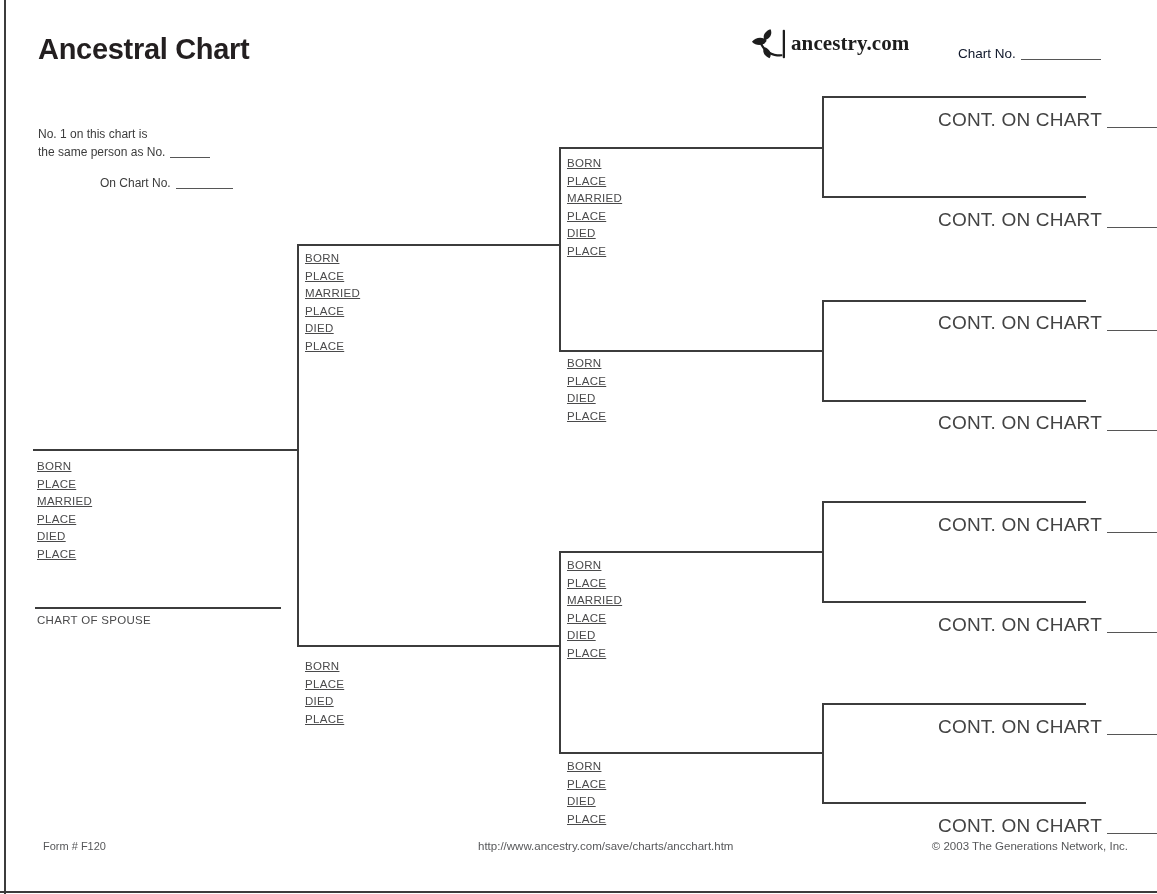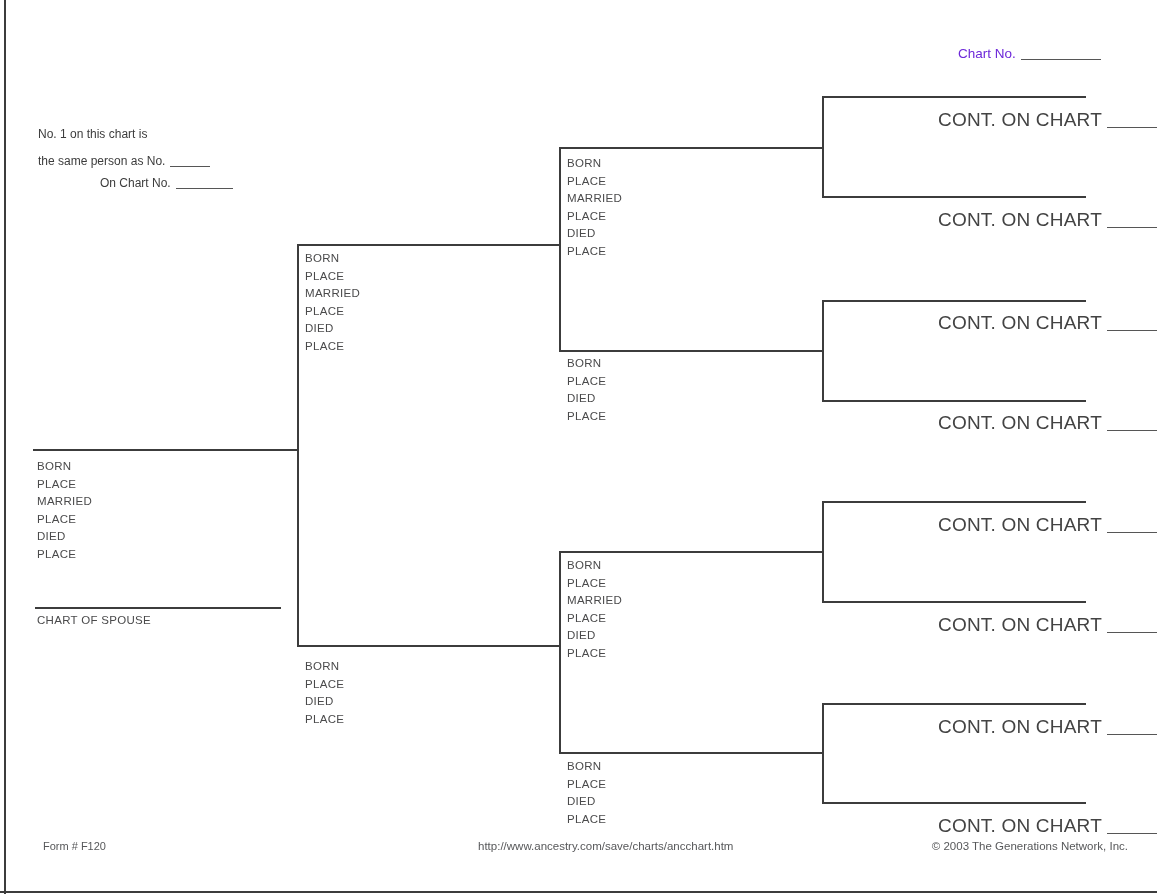--- a/index.html
+++ b/index.html
@@ -11,54 +11,69 @@
   .vline{position:absolute;width:1.6px;background:#3c3c3c;}
   .title{
     position:absolute;left:38px;top:33px;font-size:29px;font-weight:700;
     color:#231f20;letter-spacing:-0.3px;
   }
   .logo{position:absolute;left:751px;top:28px;display:flex;align-items:flex-start;}
   .logo-text{
     font-family:"Liberation Serif",serif;font-weight:700;font-size:21px;
     color:#1d1d1d;letter-spacing:0.1px;margin-left:2px;line-height:30px;
   }
-  .chartno{position:absolute;left:958px;top:46px;font-size:13.5px;color:#6d28d9;}
+  .chartno{position:absolute;left:958px;top:46px;font-size:13.5px;color:#0f172a;}
   .intro-line{position:absolute;font-size:12px;color:#3c3c3c;white-space:nowrap;}
   .blank{
     display:inline-block;border-bottom:1.5px solid #565656;height:12px;
     vertical-align:-2px;margin-left:5px;
   }
   .stack{
     position:absolute;font-size:11.5px;line-height:17.6px;color:#4a4a4b;
-    letter-spacing:0.3px;white-space:nowrap;
+    letter-spacing:0.3px;white-space:nowrap;text-decoration:underline;
   }
   .stack span{display:block;}
   .spouse-label{position:absolute;font-size:11.5px;letter-spacing:0.3px;color:#4a4a4b;}
   .cont{position:absolute;font-size:19px;letter-spacing:0.2px;color:#434343;white-space:nowrap;}
   .cont .blank{width:70px;}
   .footer-item{position:absolute;top:840px;font-size:11px;color:#57585a;white-space:nowrap;padding-left:8px;}
 </style>
 </head>
 <body>
 
 <div class="page">
 
   <div class="vline" style="left:4px;top:0;height:894px;"></div>
   <div class="hline" style="left:0;top:891px;width:1157px;"></div>
 
+  <div class="title">Ancestral Chart</div>
 
+  <div class="logo">
+    <span>
+      <svg width="38" height="32" viewBox="0 0 40 32">
+        <g fill="#1d1d1d">
+          <rect x="33.4" y="1" width="2.4" height="30" rx="1"></rect>
+          <path d="M33 29 C22 30 13 25 9 15 l2.2-1 C15 23 23 27.5 33 26.8 Z"></path>
+          <path d="M1 13.5 C5 8.5 13 8 16.5 12.5 C13.5 18 5.5 18.5 1 13.5 Z"></path>
+          <path d="M20.5 0.5 C14.5 2.5 11.5 8 14.5 12 C20 10.5 23 5 20.5 0.5 Z"></path>
+          <path d="M19.5 31 C13.5 28.5 11 23 14.5 19.5 C20 21.5 22.5 27 19.5 31 Z"></path>
+        </g>
+      </svg>
+    </span>
+    <span class="logo-text">ancestry.com</span>
+  </div>
 
   <div class="chartno">
     <span>Chart No.</span><span class="blank" style="width:80px;"></span>
   </div>
 
   <div class="intro-line" style="left:38px;top:127px;">
     <span>No. 1 on this chart is</span>
   </div>
-  <div class="intro-line" style="left:38px;top:145px;margin-top:9px;">
+  <div class="intro-line" style="left:38px;top:145px;">
     <span>the same person as No.</span><span class="blank" style="width:40px;"></span>
   </div>
   <div class="intro-line" style="left:100px;top:176px;">
     <span>On Chart No.</span><span class="blank" style="width:57px;"></span>
   </div>
 
   <div class="hline" style="left:33px;top:449px;width:264px;"></div>
   <div class="stack" style="left:37px;top:458px;">
     <span>BORN</span>
     <span>PLACE</span>

